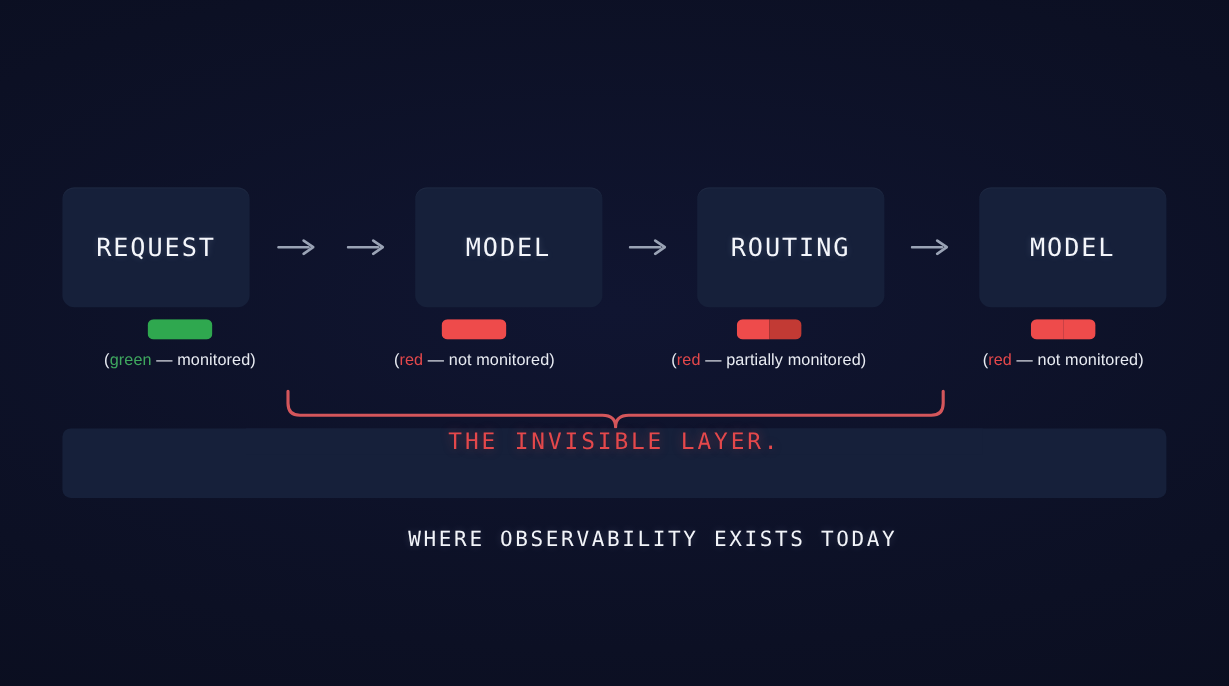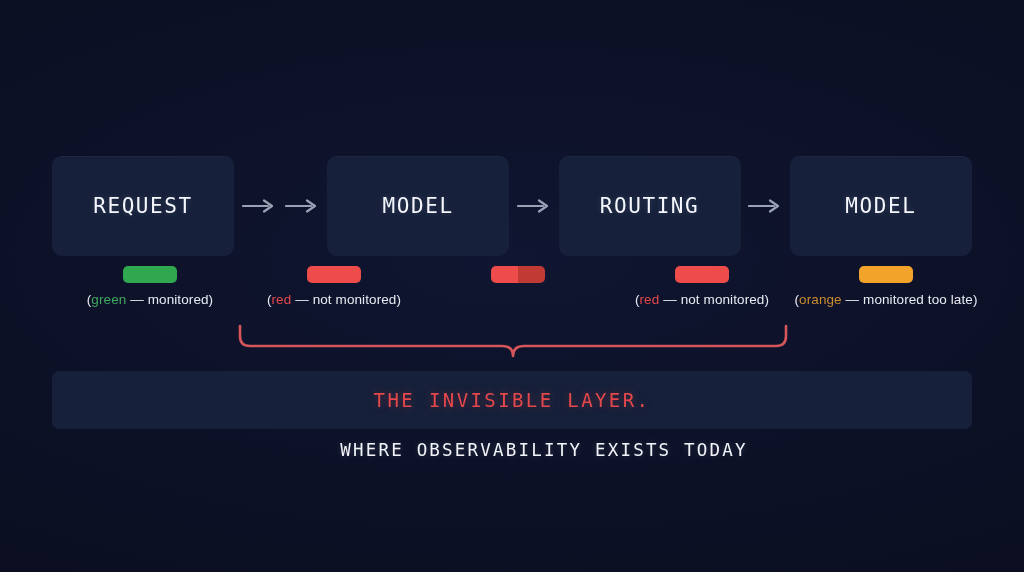--- a/index.html
+++ b/index.html
@@ -33,21 +33,21 @@
     display: flex;
     align-items: stretch;
     justify-content: space-between;
   }
   .stage-wrap {
     position: relative;
     display: flex;
     align-items: center;
   }
   .stage-box {
-    width: 182px;
+    width: 156px;
     height: 100px;
     background: #16203a;
     border-radius: 10px;
     display: flex;
     align-items: center;
     justify-content: center;
     box-shadow: inset 0 1px 0 rgba(255,255,255,0.035);
   }
   .stage-label {
     font-family: "DejaVu Sans Mono", "Liberation Mono", monospace;
@@ -108,27 +108,27 @@
     left: 236px;
     top: 322px;
     width: 554px;
     height: 40px;
   }
 
   
   .bar {
     position: absolute;
     left: 52px;
-    top: 371px;
+    top: 357px;
     width: 920px;
     height: 58px;
     background: #16203a;
     border-radius: 7px;
     display: flex;
-    align-items: center;
+    align-items: flex-start;
   }
   .bar-seg-green {
     width: 153px;
     background: #2fa84f;
     border-radius: 7px;
   }
   .bar-mid {
     flex: 1;
     display: flex;
     align-items: center;
@@ -240,41 +240,35 @@
       <div class="caption">
         <span>(</span><span class="kw" style="color: rgb(228, 72, 75);">red</span><span class="dash"> — not monitored)</span>
       </div>
     </div>
 
     <div class="legend-cell">
       <div class="chip">
         <span class="half-a" style="background: rgb(238, 75, 75);"></span>
         <span class="half-b" style="background: rgb(194, 58, 52);"></span>
       </div>
+      <div class="caption">
+        <span>(</span><span class="kw" style="color: rgb(228, 72, 75);">red</span><span class="dash"> — partially monitored)</span>
+      </div>
     </div>
 
     <div class="legend-cell">
       <div class="chip">
         <span class="half-a" style="background: rgb(238, 75, 75);"></span>
         <span class="half-b" style="background: rgb(238, 75, 75);"></span>
       </div>
       <div class="caption">
         <span>(</span><span class="kw" style="color: rgb(228, 72, 75);">red</span><span class="dash"> — not monitored)</span>
       </div>
     </div>
 
-    <div class="legend-cell">
-      <div class="chip">
-        <span class="half-a" style="background: rgb(242, 164, 42);"></span>
-        <span class="half-b" style="background: rgb(242, 164, 42);"></span>
-      </div>
-      <div class="caption">
-        <span>(</span><span class="kw" style="color: rgb(201, 139, 48);">orange</span><span class="dash"> — monitored too late)</span>
-      </div>
-    </div>
 
   </div>
 
   <div class="brace">
     <svg width="554" height="40" viewBox="0 0 554 40" aria-hidden="true">
       <path d="M 4 4
                L 4 14
                Q 4 24 14 24
                L 266 24
                Q 277 24 277 34

